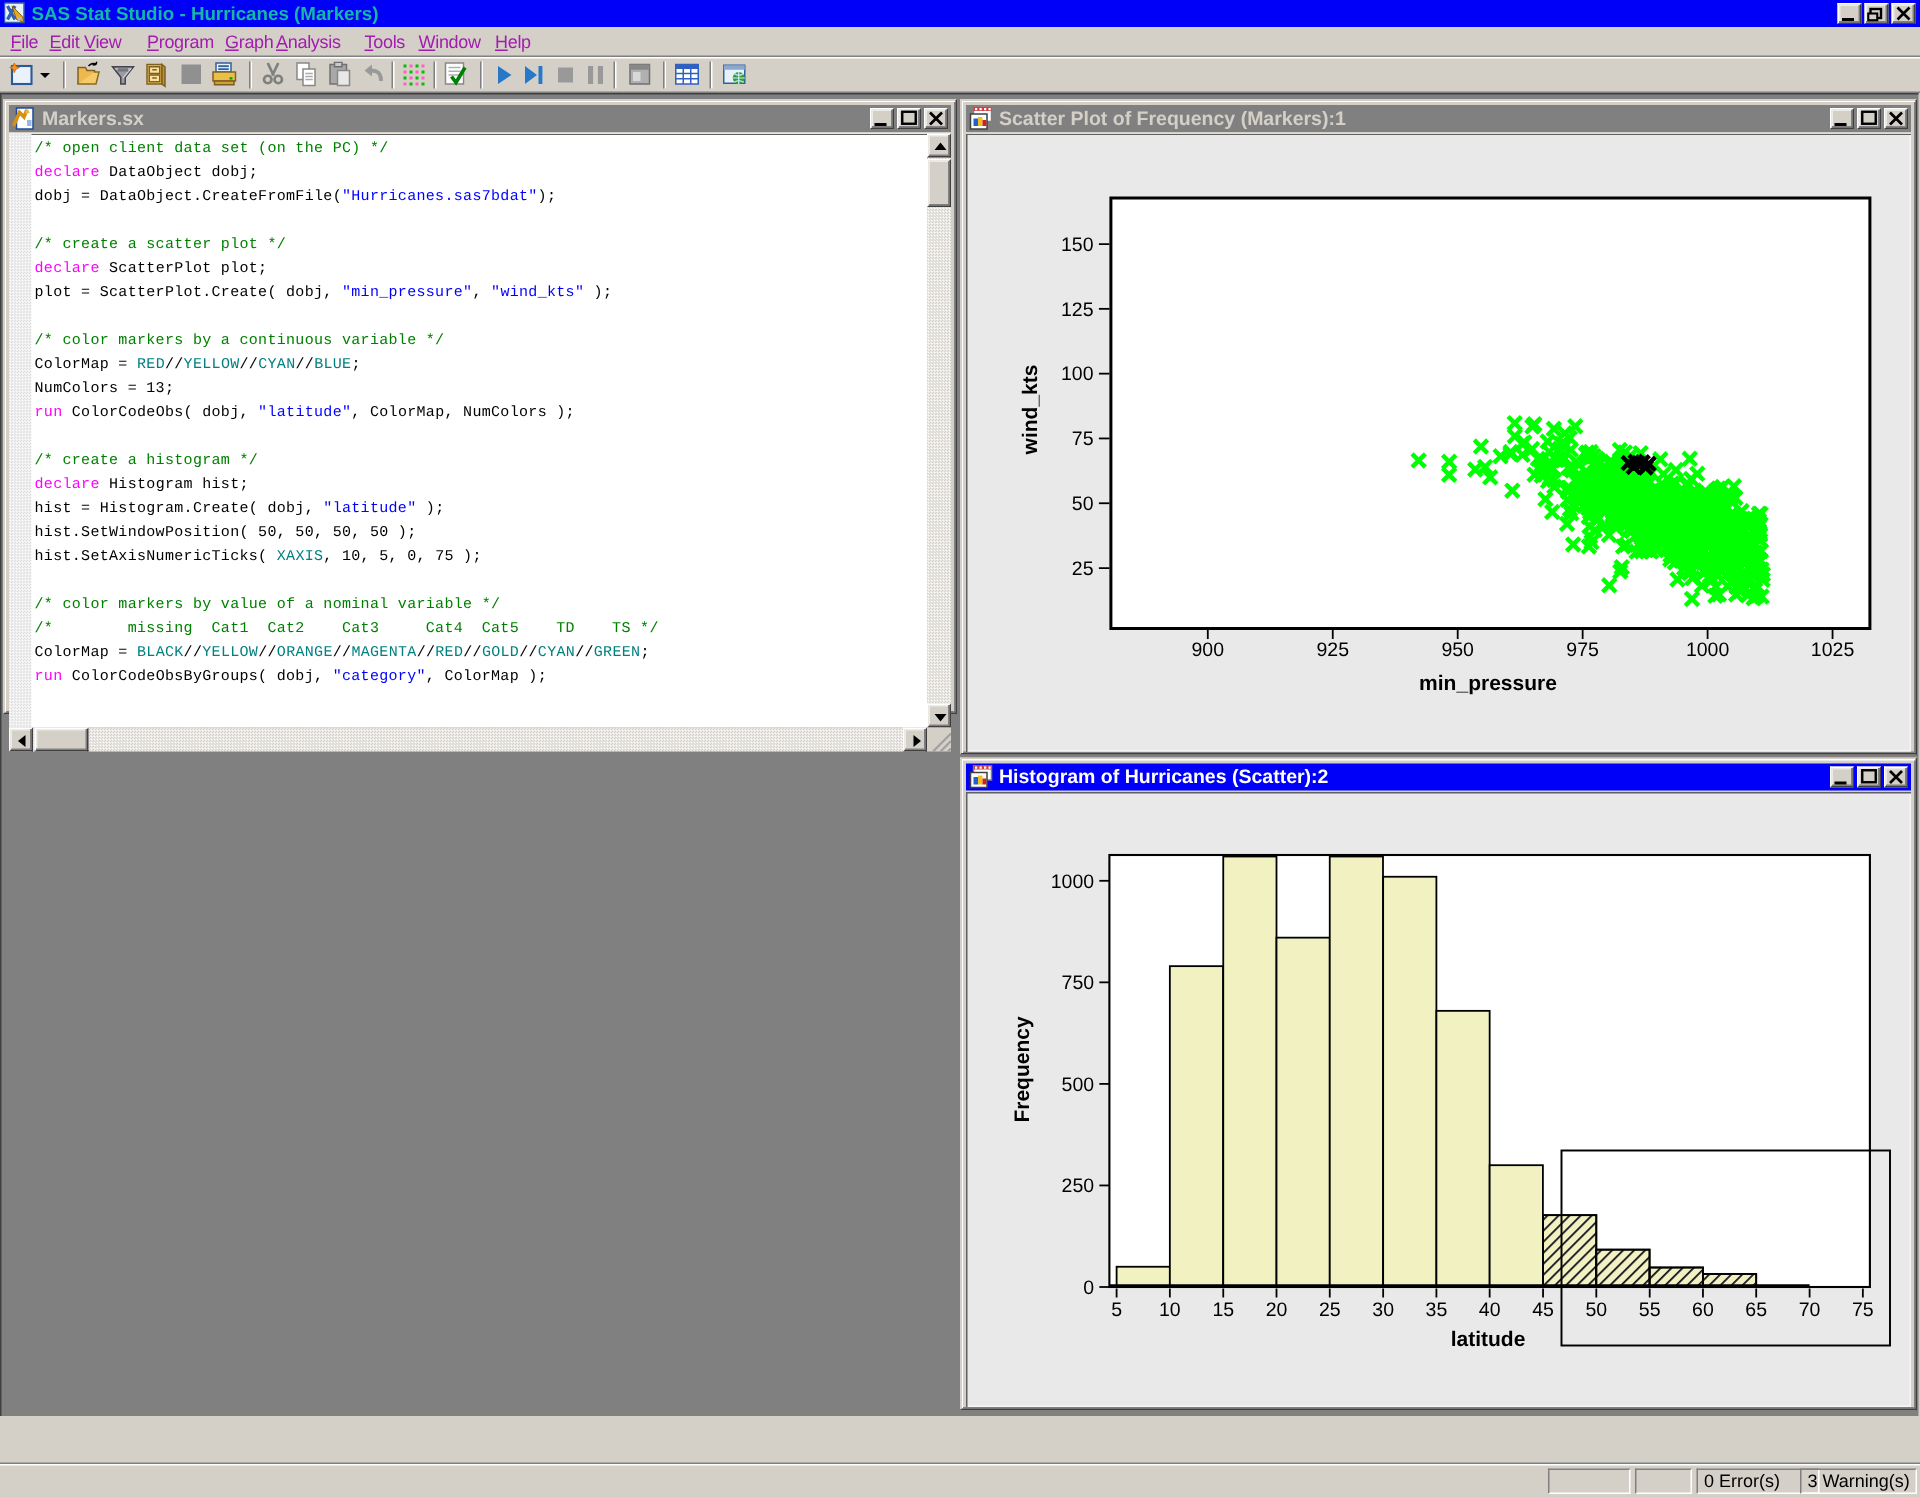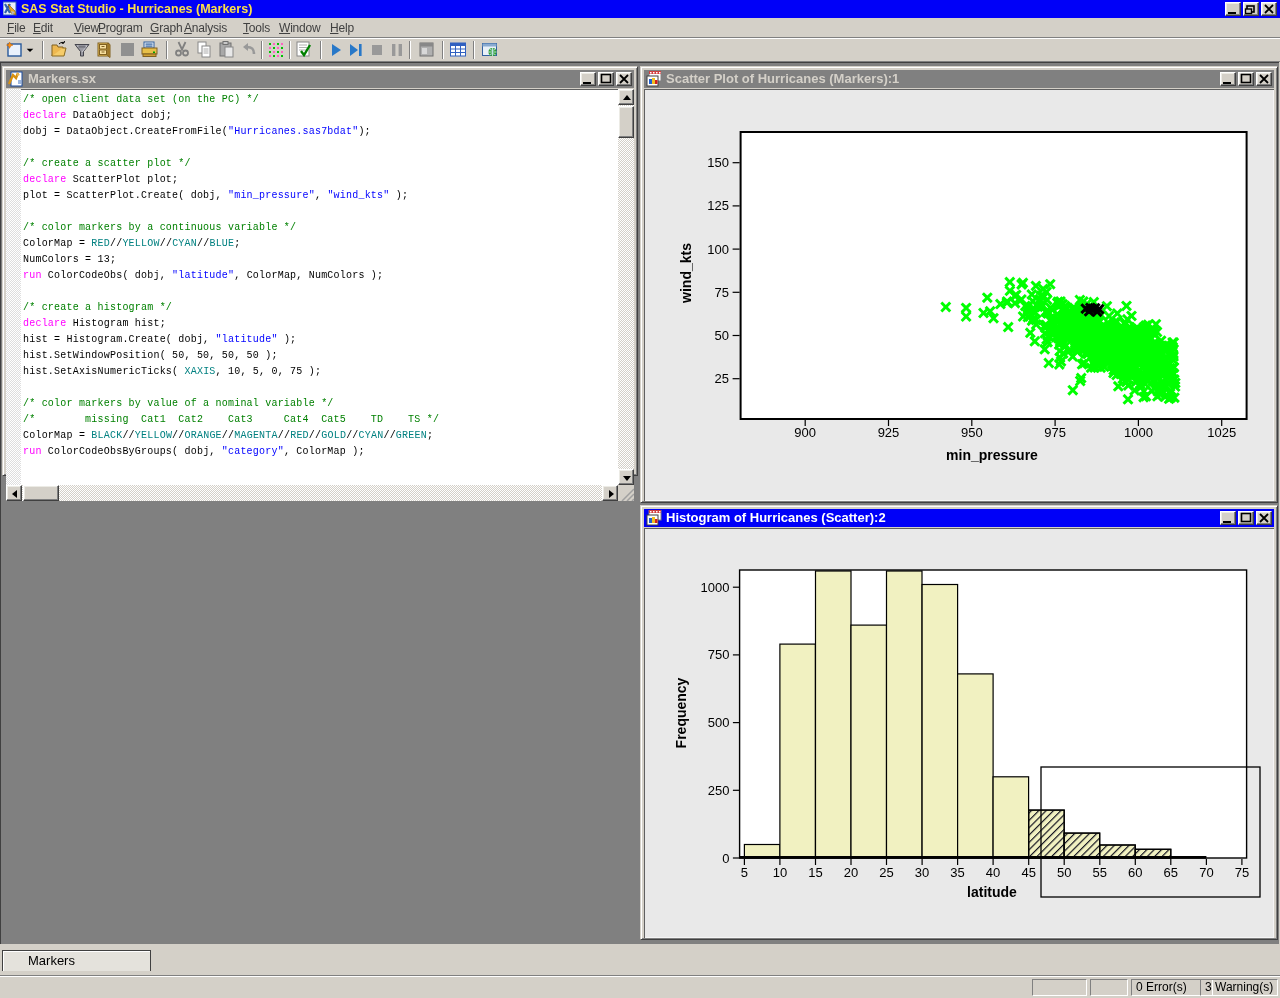--- a/index.html
+++ b/index.html
@@ -3,31 +3,31 @@
 <meta charset="utf-8">
 <style>
 * { margin:0; padding:0; box-sizing:border-box; }
 html,body { width:1280px; height:998px; overflow:hidden; background:#d4d0c8;
   font-family:"Liberation Sans", sans-serif; -webkit-font-smoothing:none; }
 #app { position:absolute; left:0; top:0; width:1280px; height:998px; }
 i { font-style:normal; }
 
 
 #titlebar { position:absolute; left:0; top:0; width:1280px; height:18px; background:#0000f8;
-  color:#fde047; font-weight:bold; font-size:13px; line-height:18px; }
+  color:#14b8a6; font-weight:bold; font-size:13px; line-height:18px; }
 #titlebar .ttxt { position:absolute; left:21px; top:0; font-size:12.5px; }
 #appicon { position:absolute; left:3px; top:1px; width:16px; height:16px; }
 .wbtns { position:absolute; top:2px; height:14px; display:flex; gap:2px; }
 #titlebar .wbtns { right:3px; }
 .wbtn { width:16px; height:14px; background:#d4d0c8; position:relative;
   border:1px solid; border-color:#fff #404040 #404040 #fff;
   box-shadow:inset -1px -1px 0 #808080, inset 1px 1px 0 #ecebe5; color:#000;
   font-size:11px; text-align:center; line-height:12px; font-weight:bold; }
 #menubar { position:absolute; left:0; top:18px; width:1280px; height:20px; background:#d4d0c8;
-  font-size:12px; letter-spacing:-0.2px; color:#404040; border-bottom:1px solid #808080; }
+  font-size:12px; letter-spacing:-0.2px; color:#a21caf; border-bottom:1px solid #808080; }
 #menubar span { position:absolute; top:3px; }
 #toolbar { position:absolute; left:0; top:38px; width:1280px; height:24px; background:#d4d0c8;
   border-top:1px solid #fff; border-bottom:1px solid #808080; }
 #toolbar svg { position:absolute; top:2px; }
 .tsep { position:absolute; top:2px; width:2px; height:18px;
   border-left:1px solid #808080; border-right:1px solid #fff; }
 
 
 #mdi { position:absolute; left:0; top:62px; width:1279px; height:882px; background:#808080;
   border-top:1px solid #404040; border-left:1px solid #404040; }
@@ -103,21 +103,21 @@
           </svg></div>
     <div class="wbtn"><svg width="14" height="12" viewBox="0 0 14 12">
             <path d="M3 2 L11 10 M11 2 L3 10" stroke="#000" stroke-width="1.8"></path>
           </svg></div>
   </div>
 </div>
 
 <div id="menubar">
   <span style="left:7px"><u>F</u>ile</span>
   <span style="left:33px"><u>E</u>dit</span>
-  <span style="left:74px"><u>V</u>iew</span>
+  <span style="left:56px"><u>V</u>iew</span>
   <span style="left:98px"><u>P</u>rogram</span>
   <span style="left:150px"><u>G</u>raph</span>
   <span style="left:184px"><u>A</u>nalysis</span>
   <span style="left:243px"><u>T</u>ools</span>
   <span style="left:279px"><u>W</u>indow</span>
   <span style="left:330px"><u>H</u>elp</span>
 </div>
 
 <div id="toolbar">
 <svg style="left:6px" width="18" height="18" viewBox="0 0 18 18">
@@ -303,21 +303,21 @@
       <rect x="3" y="0" width="12" height="3" fill="#d04040"></rect>
       <rect x="4" y="1" width="1.5" height="1.5" fill="#fff"></rect>
           <rect x="7" y="1" width="1.5" height="1.5" fill="#fff"></rect>
           <rect x="10" y="1" width="1.5" height="1.5" fill="#fff"></rect>
           <rect x="13" y="1" width="1.5" height="1.5" fill="#fff"></rect>
       <rect x="1" y="5" width="11" height="10" fill="#fff" stroke="#404040"></rect>
       <rect x="3" y="8" width="3" height="5" fill="#2060d0"></rect>
       <rect x="6" y="7" width="3" height="6" fill="#f0c020"></rect>
       <rect x="9" y="9" width="2.5" height="4" fill="#d02020"></rect>
     </svg>
-    <span class="wt">Scatter Plot of Hurricanes (Markers):1</span>
+    <span class="wt">Scatter Plot of Frequency (Markers):1</span>
     <div class="wbtns" style="right:2px">
       <div class="wbtn"><svg width="14" height="12" viewBox="0 0 14 12">
               <rect x="2" y="9" width="8" height="2" fill="#000"></rect>
             </svg></div>
       <div class="wbtn"><svg width="14" height="12" viewBox="0 0 14 12">
               <rect x="2.5" y="1.5" width="9" height="8" fill="none" stroke="#000" stroke-width="1.6"></rect>
             </svg></div>
       <div class="wbtn"><svg width="14" height="12" viewBox="0 0 14 12">
               <path d="M3 2 L11 10 M11 2 L3 10" stroke="#000" stroke-width="1.8"></path>
             </svg></div>
@@ -1190,25 +1190,20 @@
 <text x="85.4" y="131.4" text-anchor="end" class="tick">750</text>
 <line x1="88.9" y1="59.2" x2="95.9" y2="59.2" stroke="#000" stroke-width="1.2"></line>
 <text x="85.4" y="63.7" text-anchor="end" class="tick">1000</text>
       <text class="axlab" transform="translate(42,185) rotate(-90)" text-anchor="middle">Frequency</text>
       <text class="axlab" x="348" y="369" text-anchor="middle">latitude</text>
       <rect x="397" y="239" width="219" height="130" fill="none" stroke="#000" stroke-width="1.3"></rect>
     </svg>
   </div>
 </div>
 
-<div id="tabbar">
-      <div id="tab1">
-        <span>Markers</span>
-      </div>
-    </div>
 <div id="statusbar">
   <span class="ready">Ready</span>
   <span class="spanel" style="left:1032px;width:55px"></span>
   <span class="spanel" style="left:1090px;width:38px"></span>
   <span class="spanel" style="left:1131px;width:82px">0 Error(s)</span>
   <span class="spanel" style="left:1200px;width:78px">3 Warning(s)</span>
 </div>
 
 </div>
 

